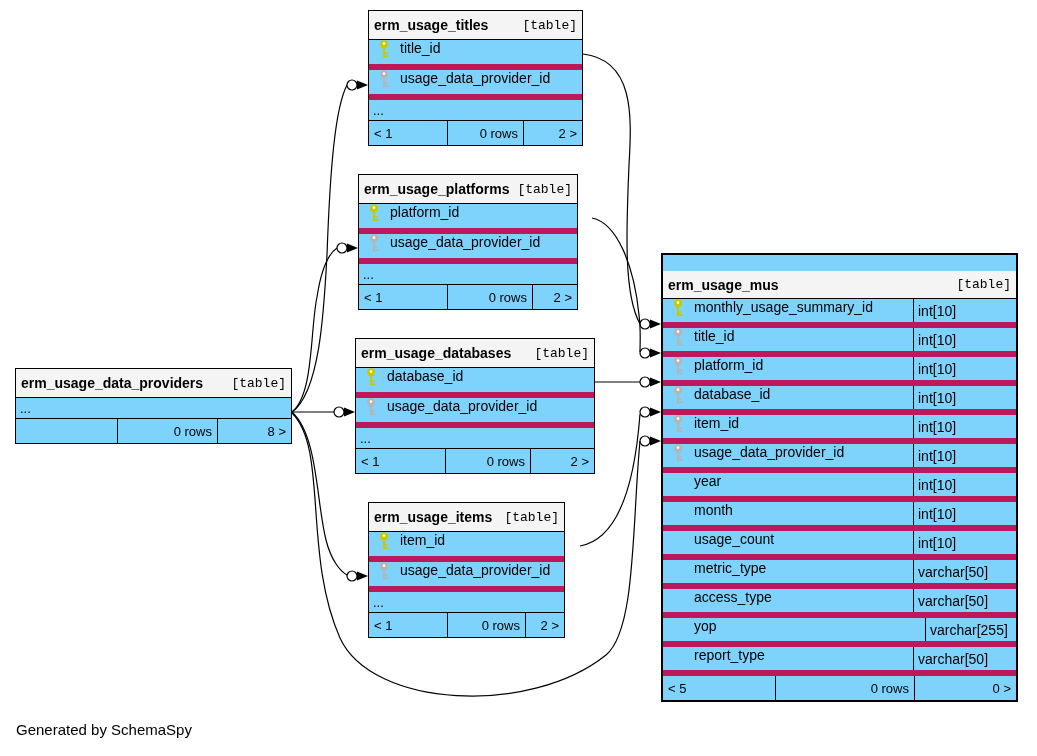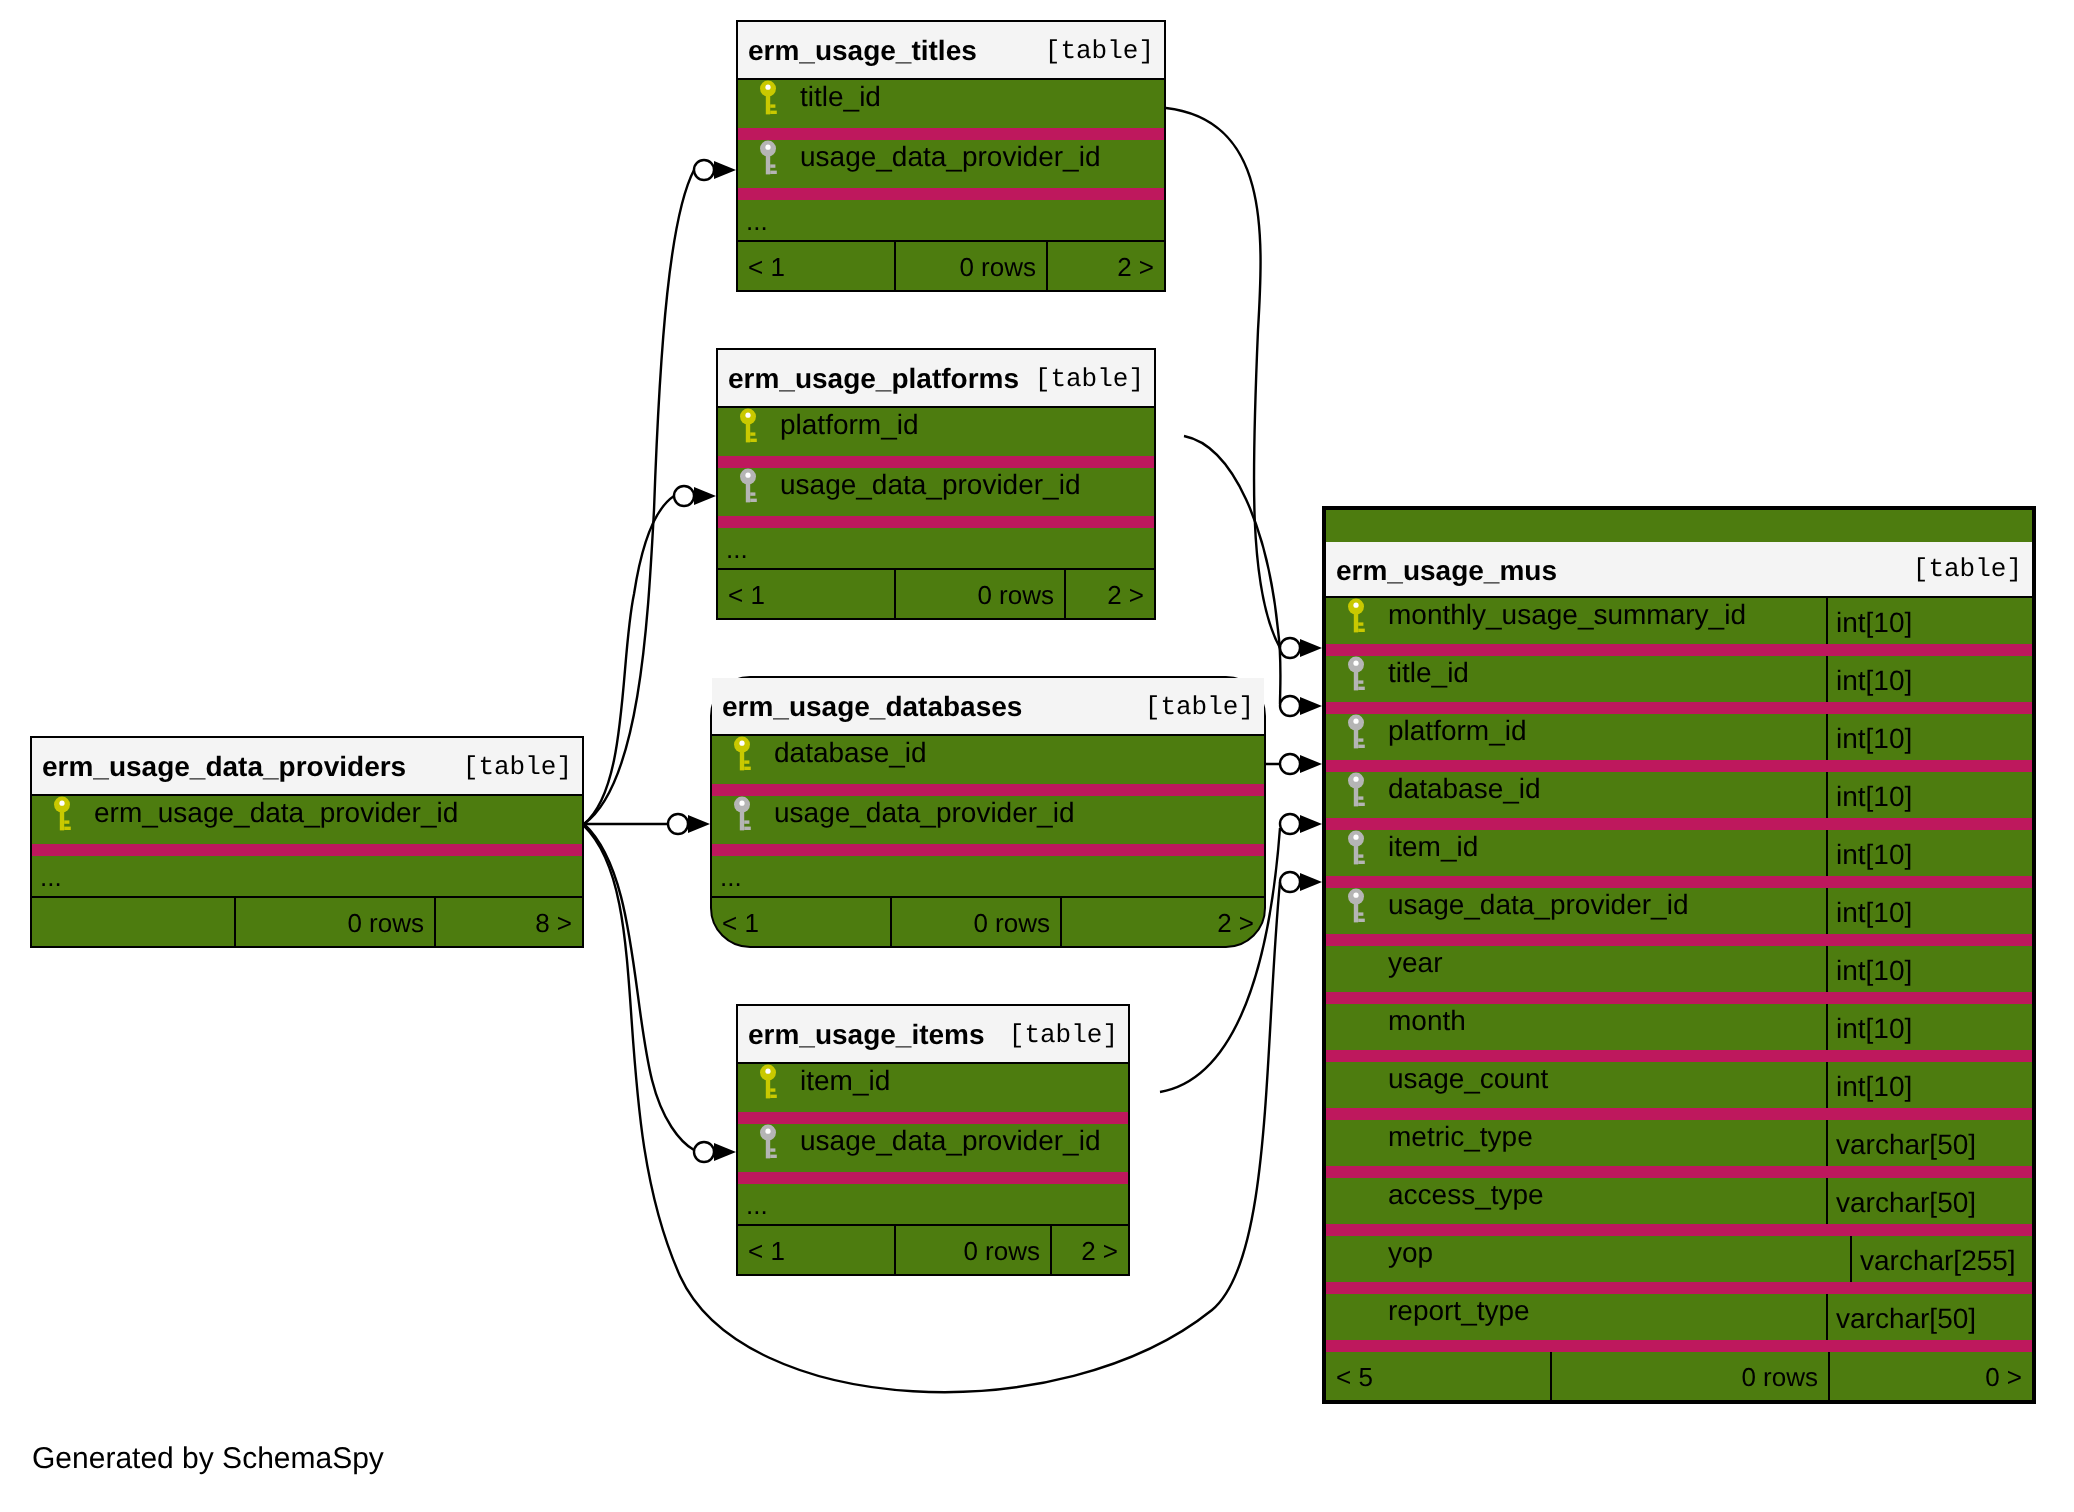--- a/index.html
+++ b/index.html
@@ -2,21 +2,21 @@
 <html><head>
 <meta charset="utf-8">
 <style>
   html,body { margin:0; padding:0; background:#ffffff; }
   .canvas {
     position:relative; width:1037px; height:756px; background:#ffffff;
     font-family:"Liberation Sans", sans-serif; color:#000;
   }
   svg.edges { position:absolute; left:0; top:0; z-index:1; pointer-events:none; }
   .db-table {
-    position:absolute; z-index:2; background:#4d7c0f;
+    position:absolute; z-index:2; background:#7dd3fc;
     border:1px solid #000; box-sizing:border-box; font-size:14px;
   }
   .db-table.thick { border-width:2px; }
   .tbl-header {
     display:flex; justify-content:space-between; align-items:center;
     background:#f4f4f4; border-bottom:1px solid #000; box-sizing:border-box;
     height:29px; padding:0 5px 0 5px;
   }
   .thick .tbl-header { height:28px;margin-top:16px; }
   .tbl-name { font-weight:bold; font-size:14px; white-space:nowrap; }
@@ -171,21 +171,21 @@
         </div>
       </div>
     <div class="dots-row">...</div>
     <div class="tbl-footer">
       <span class="fc" style="width:89px">&lt; 1</span>
       <span class="fc fc-mid" style="width:85px">0 rows</span>
       <span class="fc fc-last">2 &gt;</span>
     </div>
   </div>
 
-  <div class="db-table" style="left:355px; top:338px; width:278px;border-radius:20px;">
+  <div class="db-table" style="left:355px; top:338px; width:240px;">
     <div class="tbl-header">
       <span class="tbl-name">erm_usage_databases</span>
       <span class="tbl-badge">[table]</span>
     </div>
     <div>
         <div class="col-row">
           <span class="key-slot">
             <svg width="13" height="18" viewBox="0 0 13 18">
               <circle cx="6" cy="4.3" r="4" fill="#c9c900"></circle>
               <circle cx="6" cy="3.6" r="1.3" fill="#ffffff"></circle>
@@ -254,58 +254,44 @@
       <span class="fc fc-mid" style="width:78px">0 rows</span>
       <span class="fc fc-last">2 &gt;</span>
     </div>
   </div>
 
   <div class="db-table" style="left:15px; top:368px; width:277px;">
     <div class="tbl-header">
       <span class="tbl-name">erm_usage_data_providers</span>
       <span class="tbl-badge">[table]</span>
     </div>
+    <div class="dots-row">...</div>
+    <div class="tbl-footer">
+      <span class="fc" style="width:102px"></span>
+      <span class="fc fc-mid" style="width:100px">0 rows</span>
+      <span class="fc fc-last">8 &gt;</span>
+    </div>
+  </div>
+
+  <div class="db-table thick" style="left:661px; top:253px; width:357px;">
+    <div class="tbl-header">
+      <span class="tbl-name">erm_usage_mus</span>
+      <span class="tbl-badge">[table]</span>
+    </div>
     <div>
         <div class="col-row">
           <span class="key-slot">
             <svg width="13" height="18" viewBox="0 0 13 18">
               <circle cx="6" cy="4.3" r="4" fill="#c9c900"></circle>
               <circle cx="6" cy="3.6" r="1.3" fill="#ffffff"></circle>
               <rect x="4.9" y="7.8" width="2.2" height="9.4" fill="#c9c900"></rect>
               <rect x="7.1" y="12.2" width="2.6" height="1.7" fill="#c9c900"></rect>
               <rect x="7.1" y="15.3" width="3.3" height="1.7" fill="#c9c900"></rect>
             </svg>
           </span>
-          <span class="col-name">erm_usage_data_provider_id</span>
-        </div>
-      </div>
-    <div class="dots-row">...</div>
-    <div class="tbl-footer">
-      <span class="fc" style="width:102px"></span>
-      <span class="fc fc-mid" style="width:100px">0 rows</span>
-      <span class="fc fc-last">8 &gt;</span>
-    </div>
-  </div>
-
-  <div class="db-table thick" style="left:661px; top:253px; width:357px;">
-    <div class="tbl-header">
-      <span class="tbl-name">erm_usage_mus</span>
-      <span class="tbl-badge">[table]</span>
-    </div>
-    <div>
-        <div class="col-row">
-          <span class="key-slot">
-            <svg width="13" height="18" viewBox="0 0 13 18">
-              <circle cx="6" cy="4.3" r="4" fill="#c9c900"></circle>
-              <circle cx="6" cy="3.6" r="1.3" fill="#ffffff"></circle>
-              <rect x="4.9" y="7.8" width="2.2" height="9.4" fill="#c9c900"></rect>
-              <rect x="7.1" y="12.2" width="2.6" height="1.7" fill="#c9c900"></rect>
-              <rect x="7.1" y="15.3" width="3.3" height="1.7" fill="#c9c900"></rect>
-            </svg>
-          </span>
           <span class="col-name">monthly_usage_summary_id</span>
           <span class="col-type" style="width: 103px;">int[10]</span>
         </div>
         <div class="col-row">
           <span class="key-slot">
             <svg width="13" height="18" viewBox="0 0 13 18">
               <circle cx="6" cy="4.3" r="4" fill="#b5b5b5"></circle>
               <circle cx="6" cy="3.6" r="1.3" fill="#ffffff"></circle>
               <rect x="4.9" y="7.8" width="2.2" height="9.4" fill="#b5b5b5"></rect>
               <rect x="7.1" y="12.2" width="2.6" height="1.7" fill="#b5b5b5"></rect>

